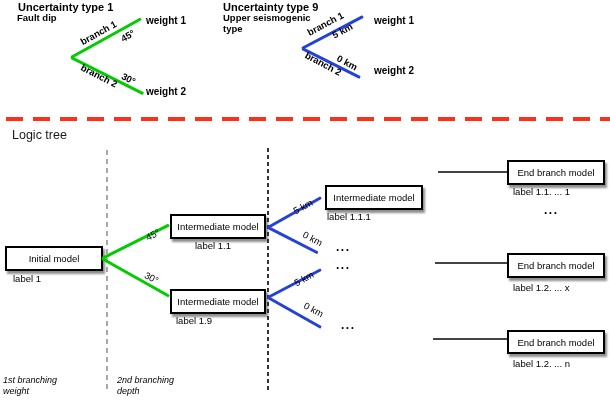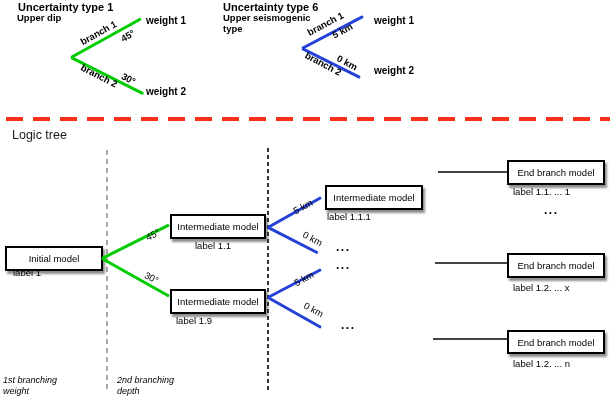--- a/index.html
+++ b/index.html
@@ -37,34 +37,34 @@
   .logic-title{position:absolute;font-size:12.5px;color:#1a1a1a;}
   .ellipsis{position:absolute;font-size:12px;font-weight:bold;letter-spacing:1.5px;}
   .level{position:absolute;font-size:9px;font-style:italic;white-space:normal;line-height:1.25;}
 </style>
 </head>
 <body>
 
 <div id="canvas">
 
   <div class="t title" style="left:18px;top:1px;">Uncertainty type 1</div>
-  <div class="t b" style="left:17px;top:13px;">Upper dip</div>
+  <div class="t b" style="left:17px;top:13px;">Fault dip</div>
 
   <div class="line green" style="left:71px;top:55.5px;width:80px;transform:rotate(-29deg);"></div>
   <div class="line green" style="left:71px;top:55.5px;width:81px;transform:rotate(26.6deg);"></div>
 
   <div class="t b rot" style="left:79px;top:28px;transform:rotate(-29deg);">branch 1</div>
   <div class="t b rot" style="left:121px;top:31px;transform:rotate(-29deg);">45°</div>
   <div class="t b rot" style="left:79px;top:71px;transform:rotate(27deg);">branch 2</div>
   <div class="t b rot" style="left:121px;top:74px;transform:rotate(27deg);">30°</div>
 
   <div class="t b" style="left:146px;top:15px;font-size:10px;">weight 1</div>
   <div class="t b" style="left:146px;top:86px;font-size:10px;">weight 2</div>
 
-  <div class="t title" style="left:223px;top:1px;">Uncertainty type 6</div>
+  <div class="t title" style="left:223px;top:1px;">Uncertainty type 9</div>
   <div class="t b wrap" style="left:223px;top:13px;width:92px;">Upper seismogenic type</div>
 
   <div class="line blue" style="left:302px;top:46.5px;width:69px;transform:rotate(-27.7deg);"></div>
   <div class="line blue" style="left:302px;top:46.5px;width:65px;transform:rotate(26.6deg);"></div>
 
   <div class="t b rot" style="left:306px;top:19px;transform:rotate(-28deg);">branch 1</div>
   <div class="t b rot" style="left:332px;top:26px;transform:rotate(-28deg);">5 km</div>
   <div class="t b rot" style="left:303px;top:59px;transform:rotate(28deg);">branch 2</div>
   <div class="t b rot" style="left:336px;top:58px;transform:rotate(28deg);">0 km</div>
 
@@ -74,21 +74,21 @@
   <div class="red-dash" style="left:6px;top:117px;width:604px;"></div>
 
   <div class="logic-title" style="left:12px;top:128px;">Logic tree</div>
 
   <div class="vdash-gray" style="left:106px;top:150px;height:242px;"></div>
   <div class="vdash-black" style="left:267px;top:148px;height:242px;"></div>
 
   <div class="box" style="left:5px;top:246px;width:94px;height:21px;align-items:center;">
     <span>Initial model</span>
   </div>
-  <div class="t" style="left:13px;top:268px;">label 1</div>
+  <div class="t" style="left:13px;top:274px;">label 1</div>
 
   <div class="line green" style="left:102px;top:257px;width:75px;transform:rotate(-26.6deg);"></div>
   <div class="line green" style="left:102px;top:257px;width:77px;transform:rotate(29.3deg);"></div>
   <div class="t rot" style="left:146px;top:230px;transform:rotate(-27deg);">45°</div>
   <div class="t rot" style="left:144px;top:273px;transform:rotate(27deg);">30°</div>
 
   <div class="box" style="left:170px;top:214px;width:92px;height:21px;">
     <span>Intermediate model</span>
   </div>
   <div class="t" style="left:172px;top:241px;margin-left:23px;">label 1.1</div>

